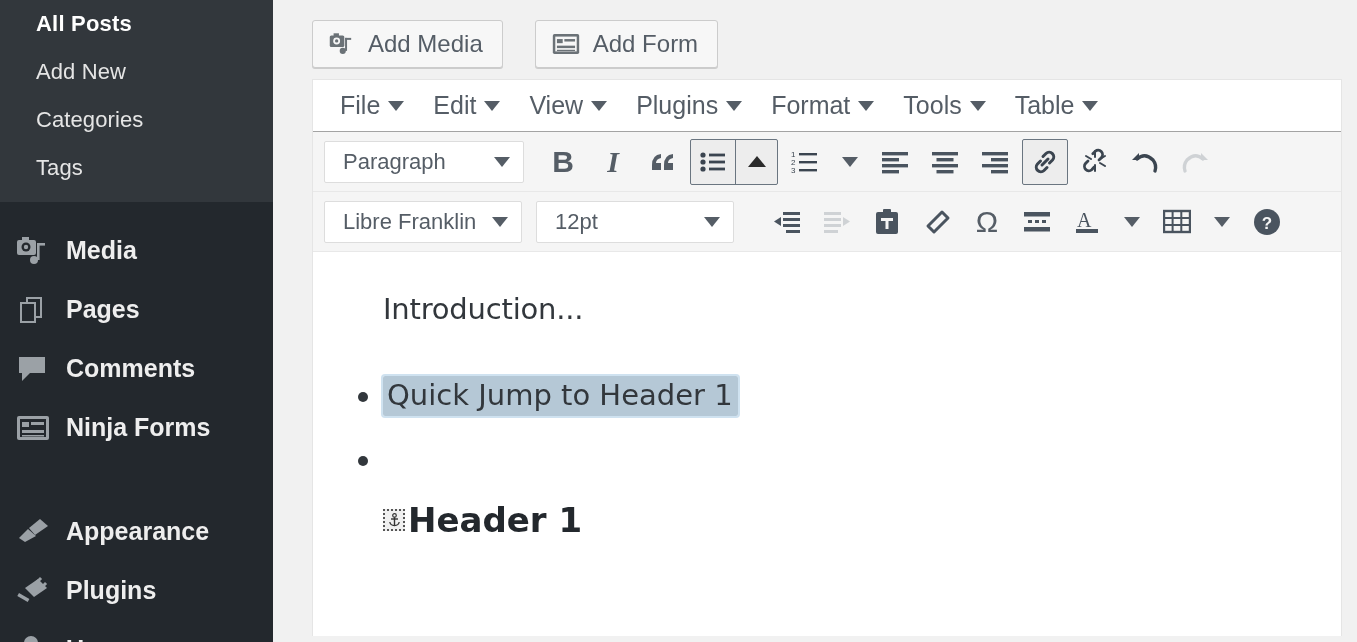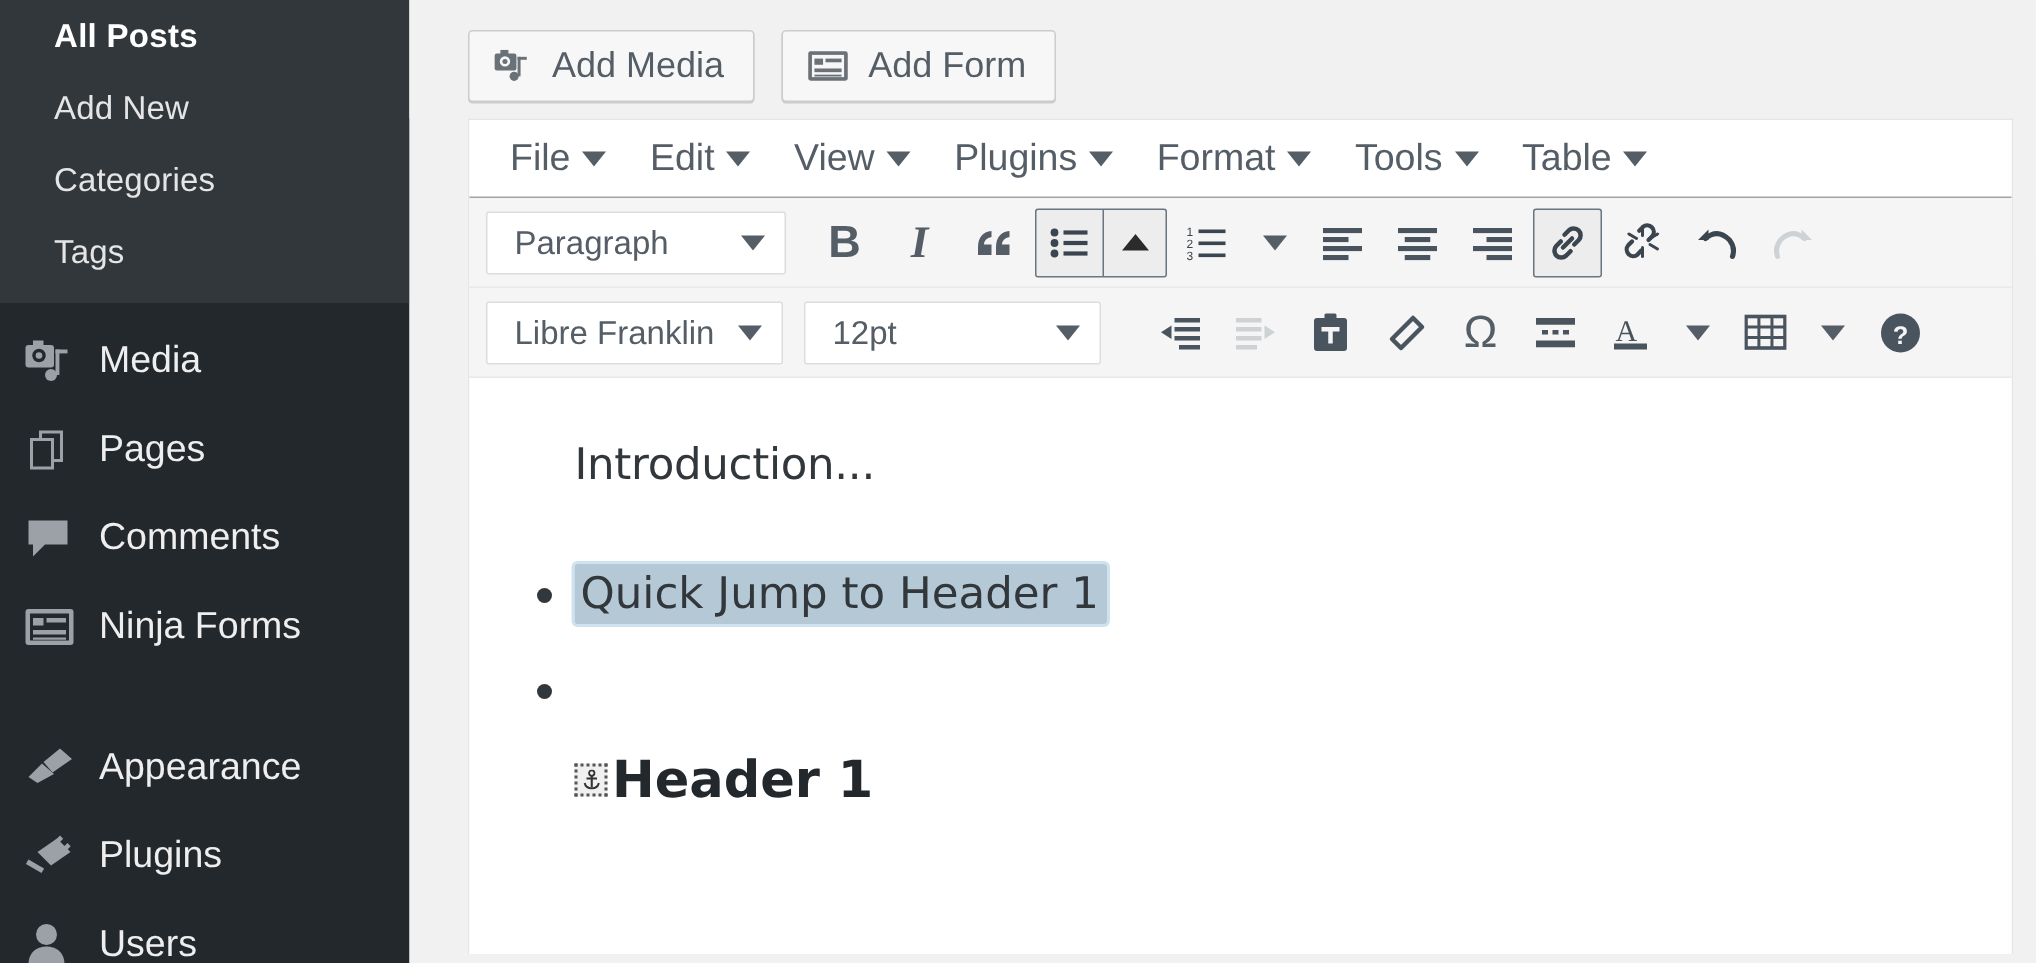--- a/index.html
+++ b/index.html
@@ -30,21 +30,21 @@
     font-size: 22px;
     color: #e5e5e5;
     letter-spacing: .1px;
     cursor: pointer;
   }
   .submenu .sub-item.current {
     color: #ffffff;
     font-weight: bold;
     letter-spacing: .2px;
   }
-  .menu-group { padding-top: 9px; }
+  .menu-group { padding-top: 19px; font-weight: bold; }
   .menu-group.sep { margin-top: 26px; }
   .menu-item {
     height: 59px;
     display: flex; align-items: center;
     padding-left: 12px;
     color: #eeeeee;
     font-size: 25px;
     cursor: pointer;
   }
   .menu-item .mi-icon {
@@ -58,21 +58,21 @@
 
   
   .editor-pane {
     flex: 1 1 auto;
     height: 642px;
     background: #f1f1f1;
     position: relative;
   }
   .media-bar {
     padding: 20px 0 11px 39px;
-    display: flex; gap: 18px;
+    display: flex; gap: 32px;
     background: #f1f1f1;
   }
   .mbtn {
     display: inline-flex; align-items: center; gap: 13px;
     background: #f7f7f7;
     border: 1px solid #ccc;
     border-radius: 3px;
     padding: 9px 19px 9px 16px;
     font-size: 24px;
     color: #555d66;

